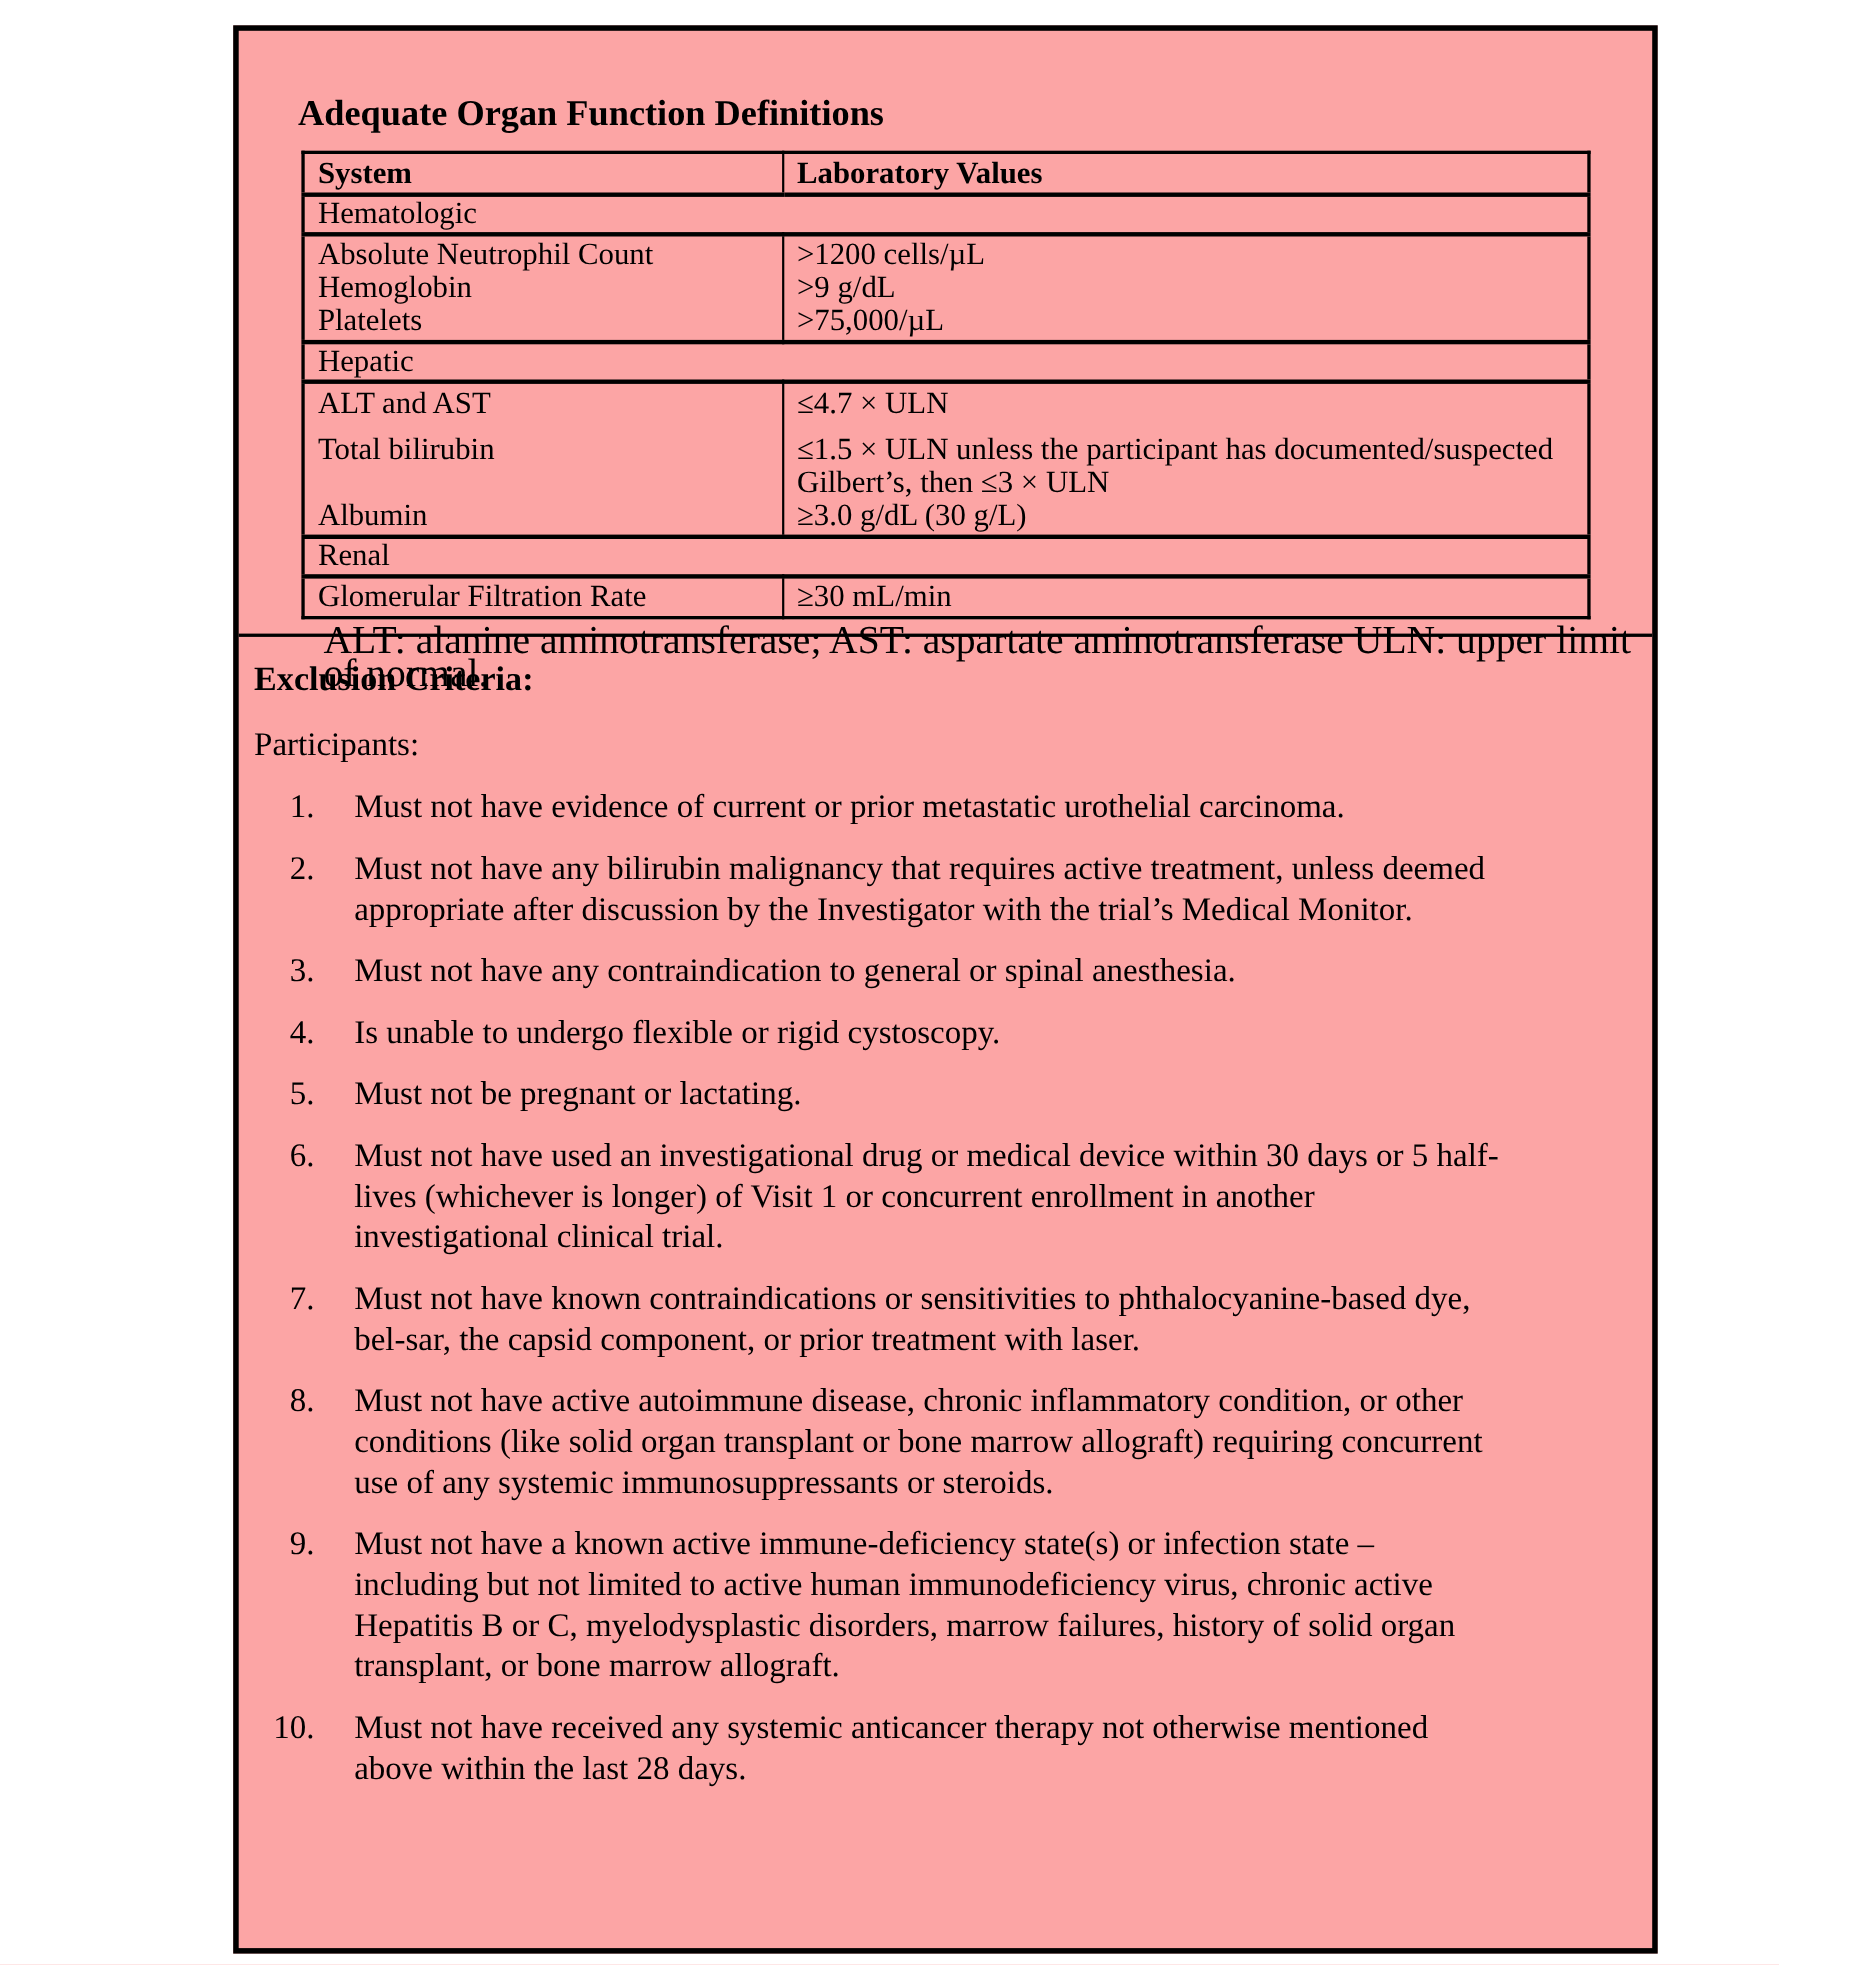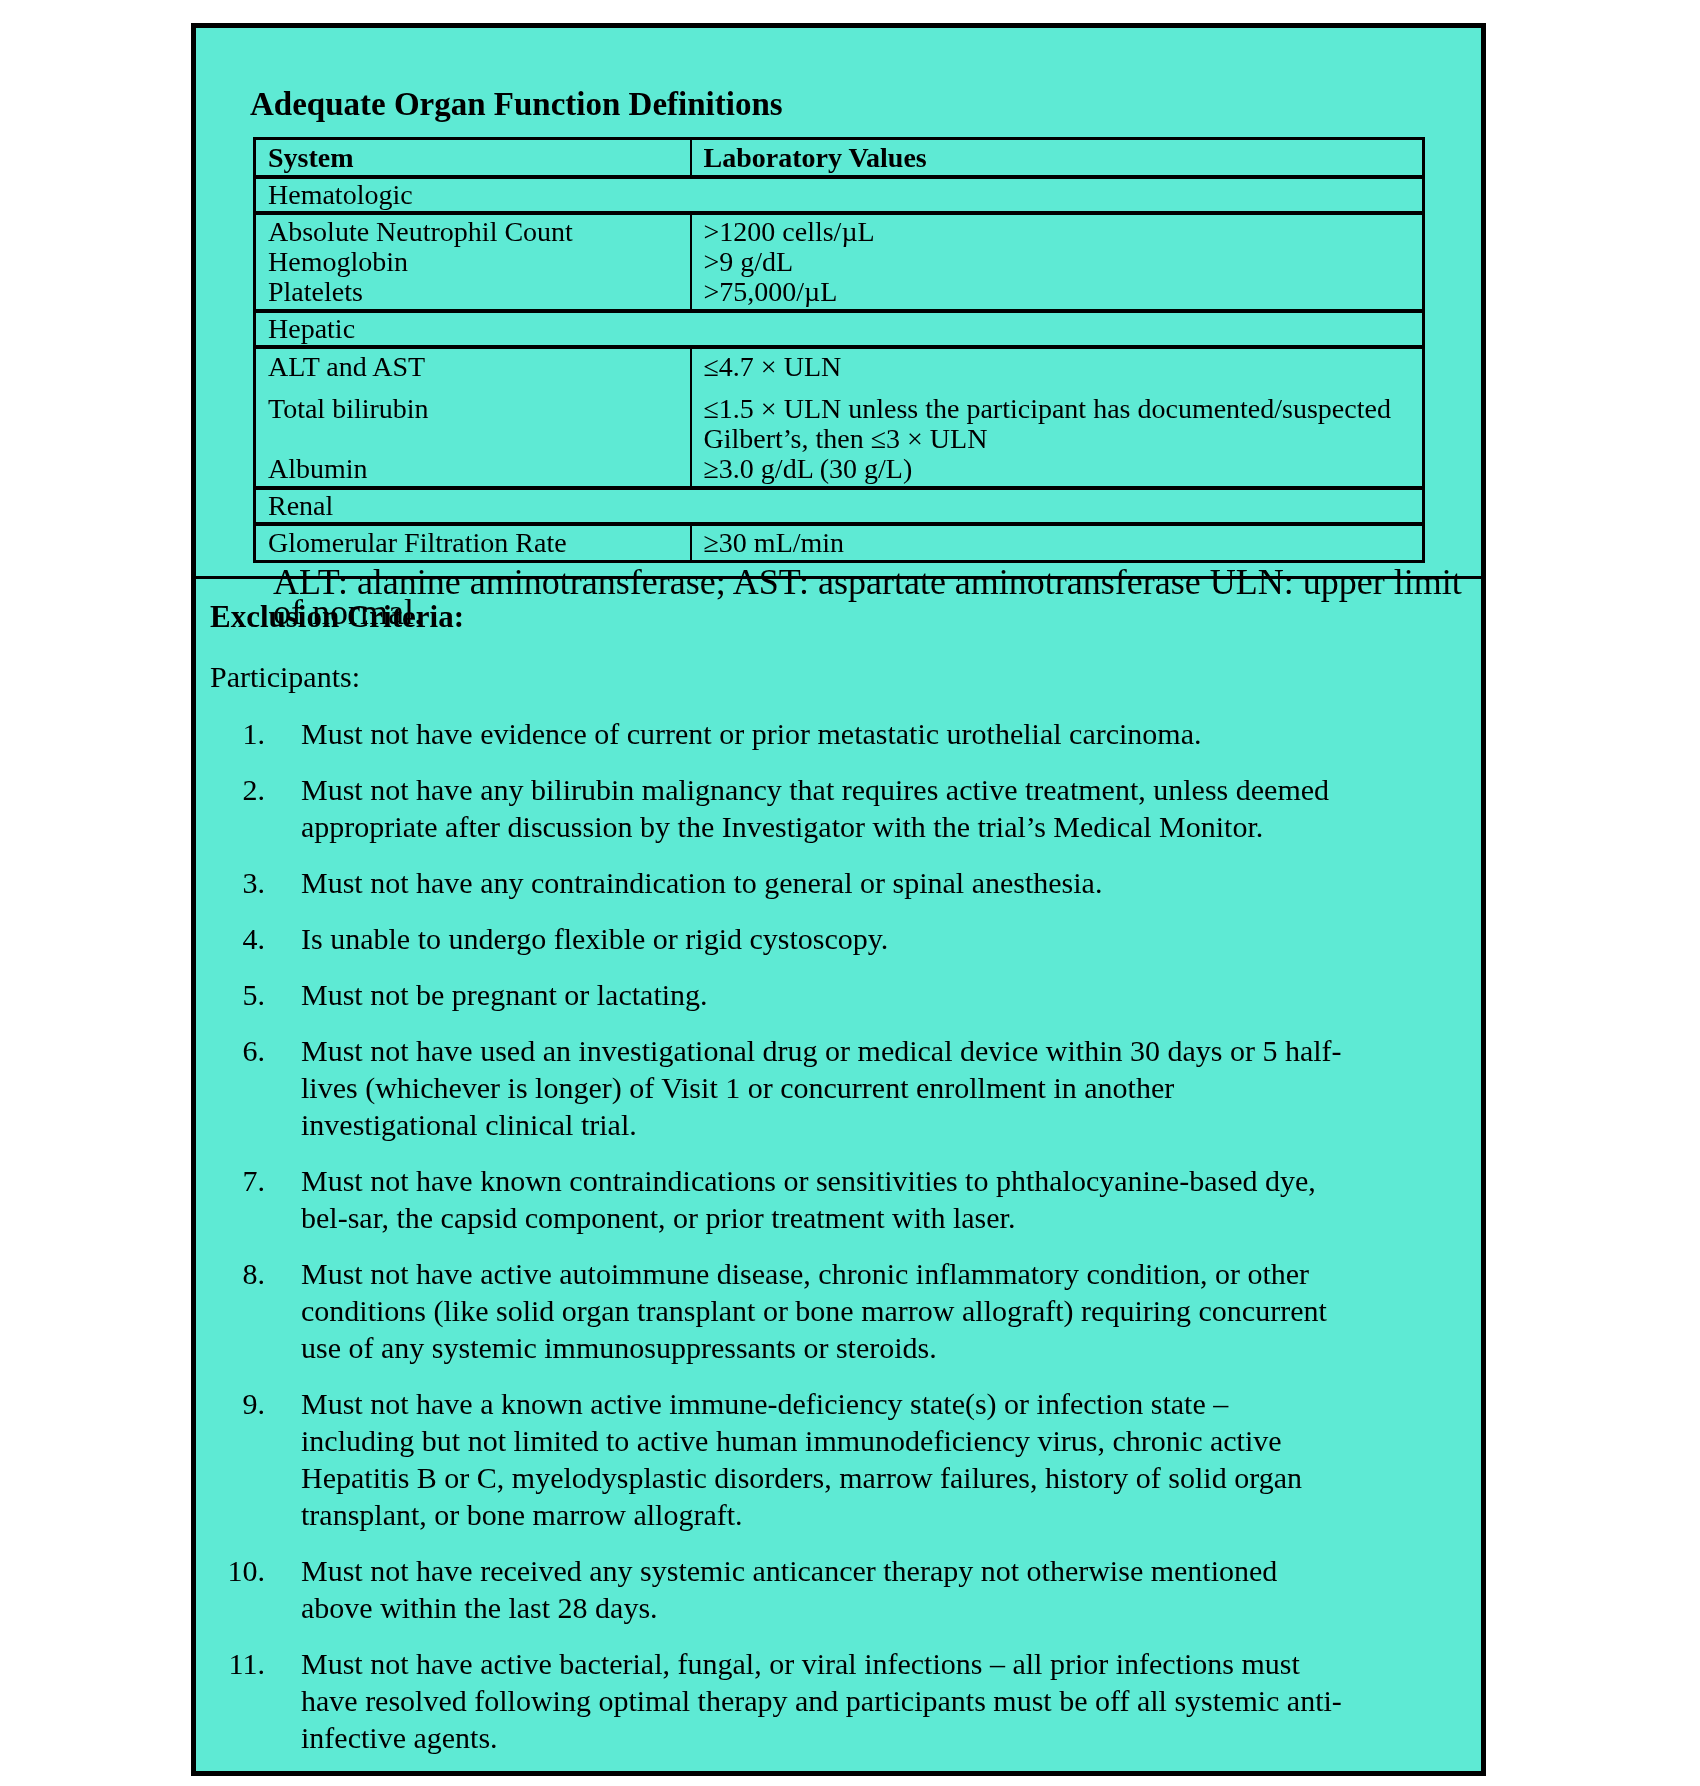--- a/index.html
+++ b/index.html
@@ -4,25 +4,25 @@
 <style>
   html, body { margin: 0; padding: 0; }
   body {
     width: 1700px; height: 1786px;
     background: #ffffff;
     color: #000000;
     font-family: "Liberation Serif", "DejaVu Serif", serif;
   }
   .page { position: relative; width: 1700px; height: 1786px; background: #fff; }
   .frame {
-    position: absolute; left: 191px; top: 23px;
+    position: absolute; left: 212px; top: 23px;
     width: 1295px; height: 1753px;
     border: 5px solid #000;
     box-sizing: border-box;
-    background: #5eead4;
+    background: #fca5a5;
   }
   
   .top-section {
     height: 548px; box-sizing: border-box;
     padding: 58px 0 0 54px;
   }
   .doc-title {
     font-size: 33px; font-weight: bold; line-height: 36px;
   }
   table.lab {
@@ -168,23 +168,17 @@
           <div class="text">Must not have a known active immune-deficiency state(s) or infection state –
 including but not limited to active human immunodeficiency virus, chronic active
 Hepatitis B or C, myelodysplastic disorders, marrow failures, history of solid organ
 transplant, or bone marrow allograft.</div>
         </div>
         <div class="excl-item">
           <div class="num">10.</div>
           <div class="text">Must not have received any systemic anticancer therapy not otherwise mentioned
 above within the last 28 days.</div>
         </div>
-        <div class="excl-item">
-          <div class="num">11.</div>
-          <div class="text">Must not have active bacterial, fungal, or viral infections – all prior infections must
-have resolved following optimal therapy and participants must be off all systemic anti-
-infective agents.</div>
-        </div>
       </div>
     </div>
 
   </div>
 </div>
 
 </body></html>

